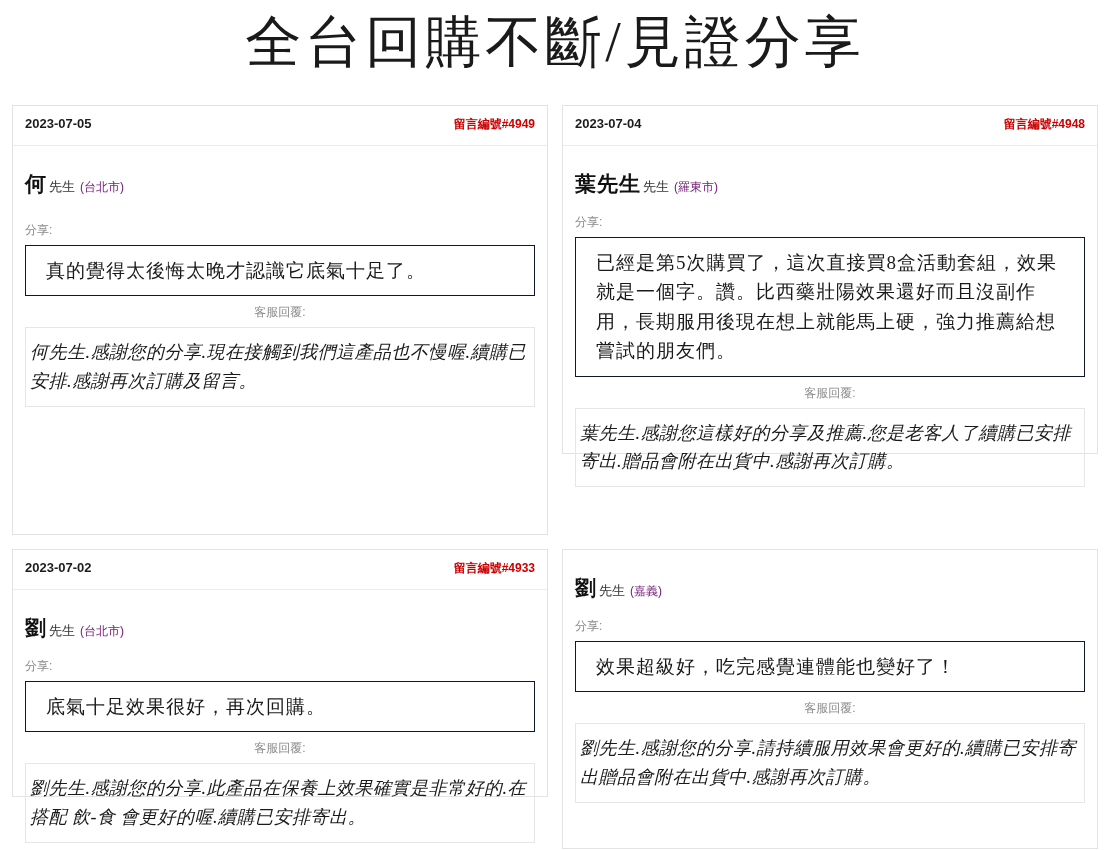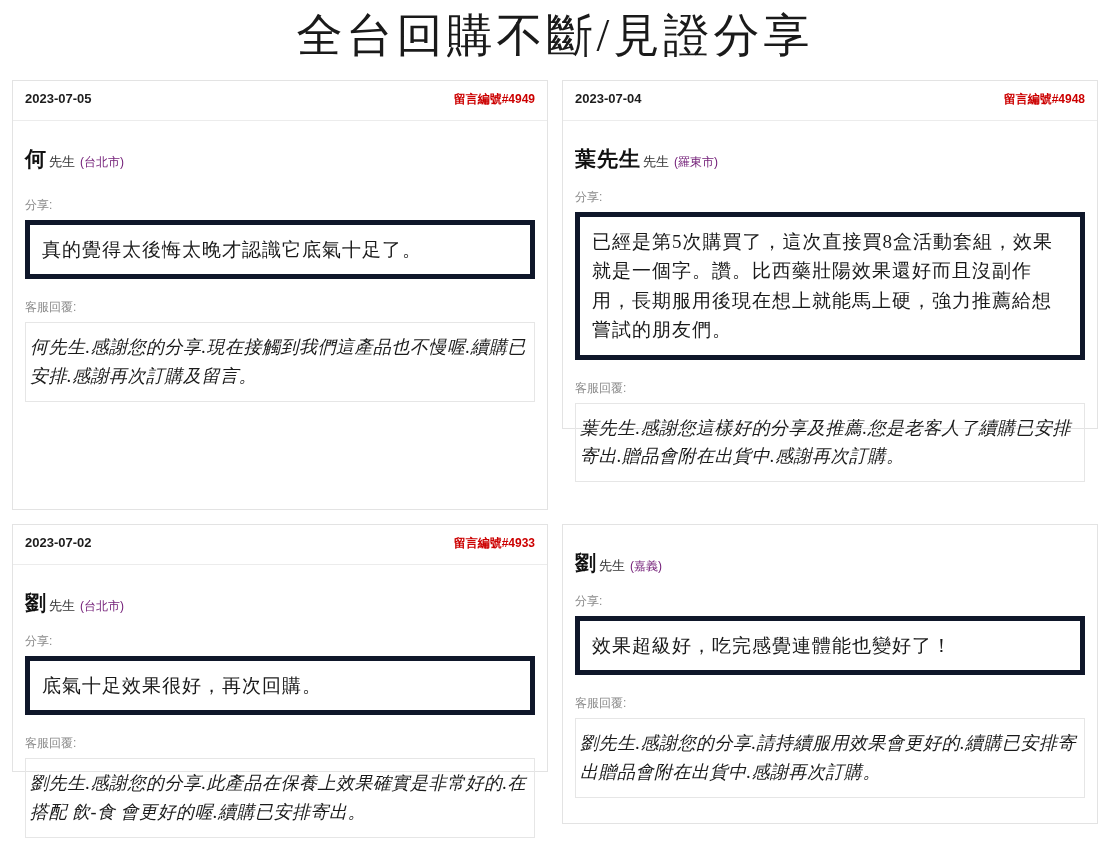--- a/index.html
+++ b/index.html
@@ -10,25 +10,25 @@
   body {
     width: 1110px;
     height: 850px;
     font-family: "Liberation Sans", sans-serif;
     color: #111;
     overflow: hidden;
   }
   .page-title {
     text-align: center;
     font-family: "Liberation Serif", serif;
-    font-size: 46px;
+    font-size: 56px;
     font-weight: 400;
     letter-spacing: 4px;
     color: #1a1a1a;
-    margin: 6px 0 14px 0;
+    margin: 6px 0 26px 0;
     line-height: 1.3;
   }
   .grid {
     display: grid;
     grid-template-columns: 1fr 1fr;
     gap: 0px 14px;
     padding: 0 12px;
     box-sizing: border-box;
   }
   .card {
@@ -89,25 +89,26 @@
     font-family: "Liberation Sans", sans-serif;
     margin-left: 3px;
   }
   .label {
     font-size: 12px;
     color: #8a8a8a;
     margin: 22px 0 6px 0;
     font-family: "Liberation Sans", sans-serif;
   }
   .label.tight {
-    margin-top: 20px;
+    margin-top: 8px;
+    text-align: center;
   }
   .quote-box {
-    border: 5px solid #0f172a;
-    padding: 10px 12px;
+    border: 1px solid #0f172a;
+    padding: 10px 20px;
     font-family: "Liberation Serif", serif;
     font-size: 19px;
     line-height: 1.55;
     color: #1a1a1a;
     letter-spacing: 1px;
     box-sizing: border-box;
   }
   .reply-box {
     border: 1px solid #e6e6e6;
     padding: 10px 4px;

